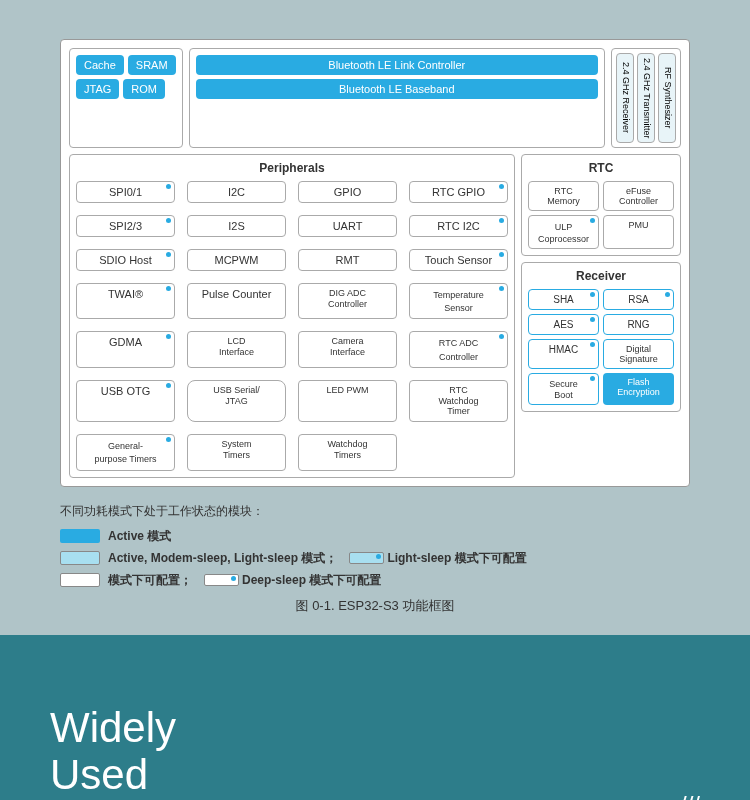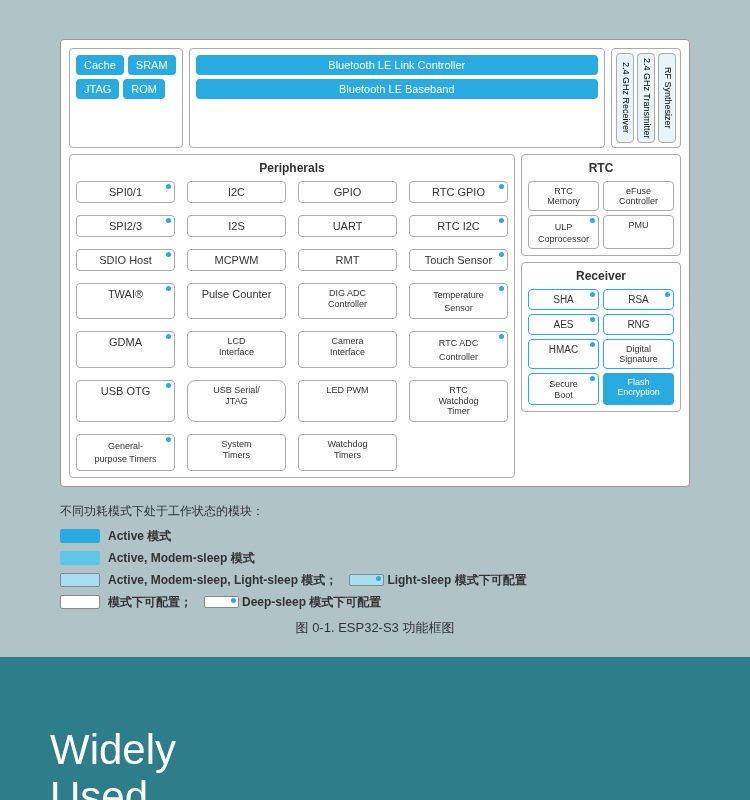--- a/index.html
+++ b/index.html
@@ -411,24 +411,20 @@
 </div>
 
 <div class="legend-section">
   <div class="legend-title">不同功耗模式下处于工作状态的模块：</div>
 
   <div class="legend-item">
     <div class="legend-box legend-box-dark"></div>
     <span>Active 模式</span>
   </div>
 
-  <div class="legend-item">
-    <div class="legend-box legend-box-medium"></div>
-    <span>Active, Modem-sleep 模式</span>
-  </div>
 
   <div class="legend-item">
     <div class="legend-box legend-box-light"></div>
     <span>Active, Modem-sleep, Light-sleep 模式；</span>
     <span style="margin-left:4px; display:flex; align-items:center; gap:3px;">
       <span style="display:inline-block; width:35px; height:12px; background:#a8dff0; border:1px solid #888; border-radius:2px; position:relative;">
           <span style="position:absolute; top:1px; right:2px; width:5px; height:5px; background:#29abe2; border-radius:50%;"></span>
         </span>
       Light-sleep 模式下可配置
     </span>

